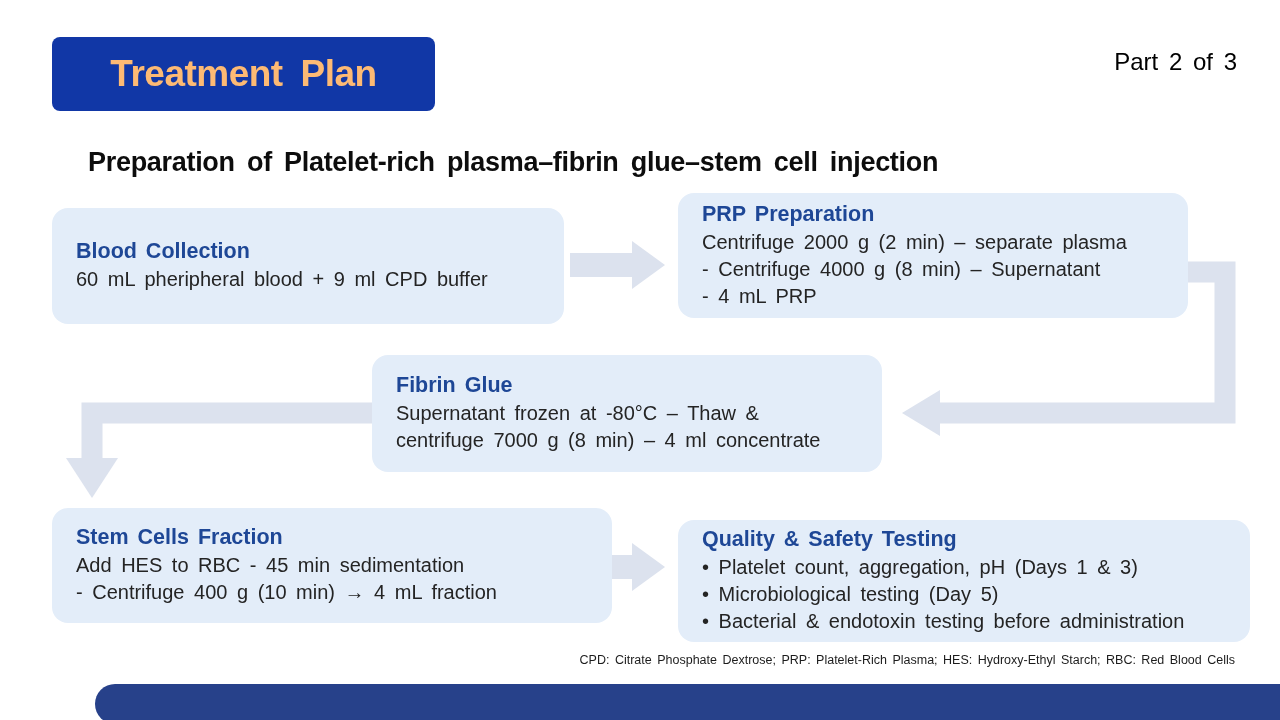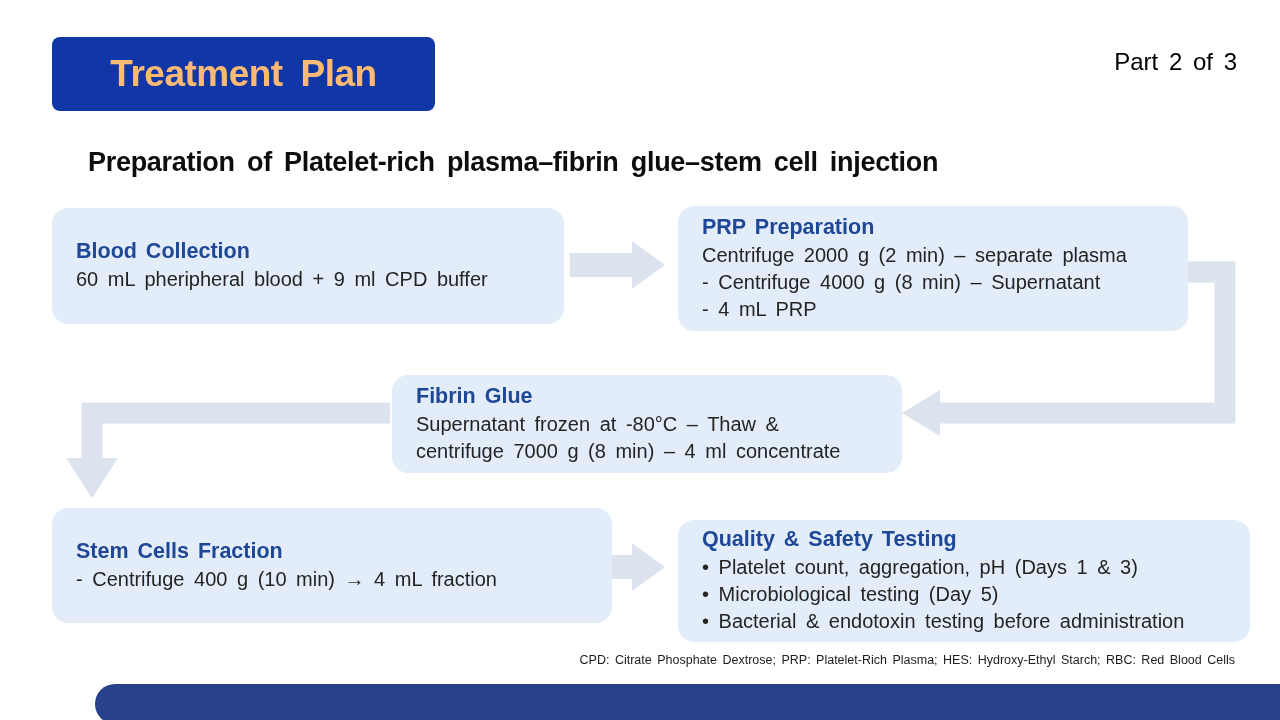--- a/index.html
+++ b/index.html
@@ -30,22 +30,22 @@
     padding:8px 20px 8px 24px;box-sizing:border-box;z-index:2;
   }
   .flow-box .box-title{
     color:var(--box_heading,#1e4796);font-size:21.5px;font-weight:bold;
     word-spacing:3px;margin-bottom:2px;
   }
   .flow-box .box-line{
     color:var(--body_text,#242424);font-size:20px;line-height:27px;word-spacing:4px;
   }
   .box-blood   {left:52px; top:208px;width:512px;height:116px;}
-  .box-prp     {left:678px;top:206px;width:510px;height:125px;}
-  .box-fibrin  {left:392px;top:355px;width:510px;height:98px;margin-top:20px;}
+  .box-prp     {left:678px;top:193px;width:510px;height:125px;}
+  .box-fibrin  {left:372px;top:355px;width:510px;height:117px;}
   .box-stem    {left:52px; top:508px;width:560px;height:115px;}
   .box-quality {left:678px;top:520px;width:572px;height:122px;}
   
   .connector-layer{position:absolute;left:0;top:0;z-index:1;}
   
   .footnote{
     position:absolute;top:653px;right:45px;font-size:12.5px;color:#1c1c1c;word-spacing:2px;
   }
   
   .footer-bar{
@@ -92,20 +92,21 @@
   </div>
 
   <div class="flow-box box-fibrin">
     <div class="box-title">Fibrin Glue</div>
     <div class="box-line">Supernatant frozen at -80°C – Thaw &amp;</div>
     <div class="box-line">centrifuge 7000 g (8 min) – 4 ml concentrate</div>
   </div>
 
   <div class="flow-box box-stem">
     <div class="box-title">Stem Cells Fraction</div>
+    <div class="box-line">Add HES to RBC - 45 min sedimentation</div>
     <div class="box-line">- Centrifuge 400 g (10 min) → 4 mL fraction</div>
   </div>
 
   <div class="flow-box box-quality">
     <div class="box-title">Quality &amp; Safety Testing</div>
     <div class="box-line">• Platelet count, aggregation, pH (Days 1 &amp; 3)</div>
     <div class="box-line">• Microbiological testing (Day 5)</div>
     <div class="box-line">• Bacterial &amp; endotoxin testing before administration</div>
   </div>
 

